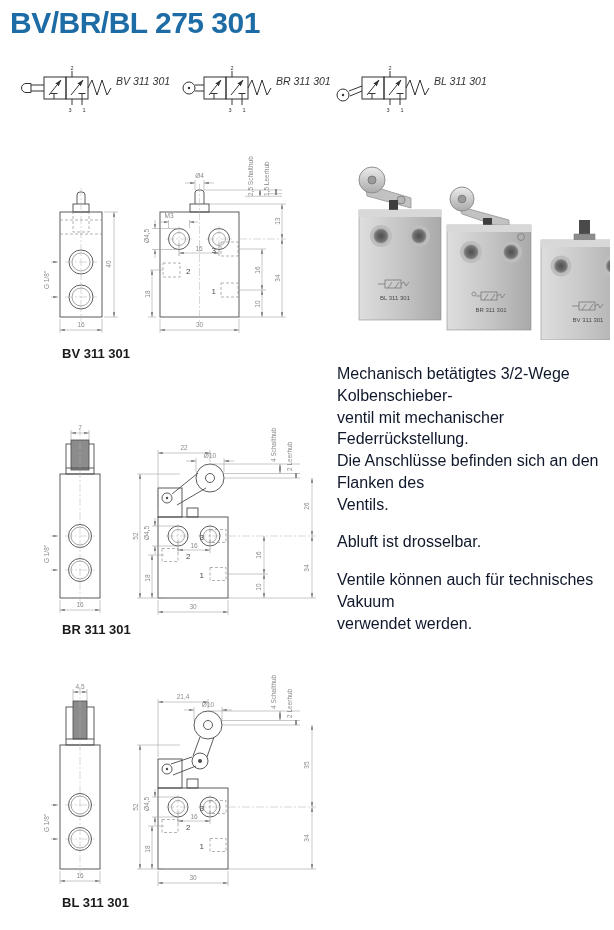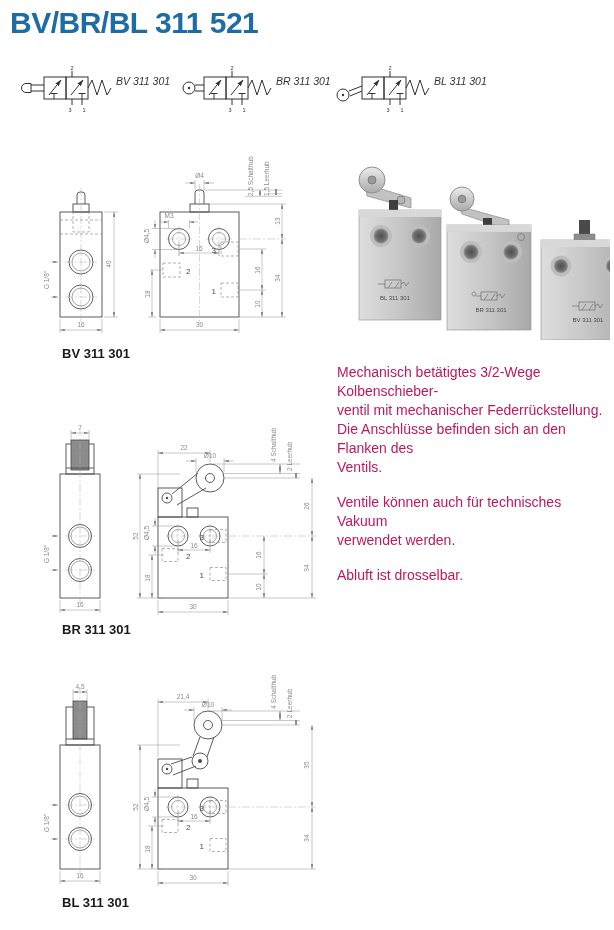--- a/index.html
+++ b/index.html
@@ -4,21 +4,21 @@
 <style>
   html,body{margin:0;padding:0;background:#fff;}
   #page{position:relative;width:614px;height:930px;background:#fff;overflow:hidden;
         font-family:"Liberation Sans",sans-serif;}
   .title{position:absolute;left:10px;top:6px;font-size:30px;font-weight:bold;
          color:#1d6ca5;letter-spacing:-0.5px;}
   .symrow svg{position:absolute;top:62px;}
   .caption{font-size:13px;font-weight:bold;color:#1a1a1a;margin:2px 0 0 22px;}
   .drawing{position:absolute;left:40px;}
   .textblock{position:absolute;left:337px;top:363px;width:276px;
-             font-size:14px;color:#be185d;line-height:1.36;}
+             font-size:16px;color:#0f172a;line-height:1.36;}
   .textblock p{margin:0 0 16px 0;white-space:pre-line;}
   
   .ln{stroke:#4a4a4a;stroke-width:0.9;fill:none;}
   .lnt{stroke:#6a6a6a;stroke-width:0.6;fill:none;}
   .dim{stroke:#9a9a9a;stroke-width:0.55;fill:none;}
   .dsh{stroke:#8a8a8a;stroke-width:0.65;fill:none;stroke-dasharray:3 2;}
   .cl{stroke:#b3b3b3;stroke-width:0.5;fill:none;stroke-dasharray:8 2 2 2;}
   .dtxt{font:6.5px "Liberation Sans",sans-serif;fill:#8a8a8a;}
   .ptxt{font:8px "Liberation Sans",sans-serif;fill:#4a4a4a;}
   .sym{stroke:#333;stroke-width:1;fill:none;}
@@ -36,21 +36,21 @@
     <defs>
       <marker id="arr" viewBox="0 0 10 6" refX="10" refY="3" markerWidth="9" markerHeight="5.4" orient="auto-start-reverse">
         <path d="M0,0 L10,3 L0,6 Z" fill="#8a8a8a"></path>
       </marker>
       <marker id="sarr" viewBox="0 0 10 6" refX="9" refY="3" markerWidth="7" markerHeight="4.5" orient="auto">
         <path d="M0,0 L10,3 L0,6 Z" fill="#333"></path>
       </marker>
     </defs>
   </svg>
 
-  <div class="title">BV/BR/BL 311 521</div>
+  <div class="title">BV/BR/BL 275 301</div>
 
   <div class="symrow">
 
     <svg style="left:4px" width="170" height="58" viewBox="0 0 170 58">
       <g>
         <rect class="sym" x="40" y="15" width="22" height="22"></rect>
           <rect class="sym" x="62" y="15" width="22" height="22"></rect>
         <line class="sym" x1="45" y1="33" x2="57" y2="18" marker-end="url(#sarr)"></line>
         <line class="sym" x1="50" y1="37" x2="50" y2="31.5"></line>
           <line class="sym" x1="46.5" y1="31.5" x2="53.5" y2="31.5"></line>
@@ -289,23 +289,23 @@
       </g>
       <text class="etxt" x="243" y="182" text-anchor="middle">BV 311 301</text>
     </g>
   </svg>
 
   <div class="textblock">
     <p>Mechanisch betätigtes 3/2-Wege Kolbenschieber-
 ventil mit mechanischer Federrückstellung.
 Die Anschlüsse befinden sich an den Flanken des
 Ventils.</p>
+    <p>Abluft ist drosselbar.</p>
     <p>Ventile können auch für technisches Vakuum
 verwendet werden.</p>
-    <p>Abluft ist drosselbar.</p>
   </div>
 
   <div class="drawing" style="top:384px">
     <svg width="300" height="232" viewBox="0 0 300 232">
       <g>
         <rect class="ln" x="20" y="90" width="40" height="124"></rect>
         <rect class="ln" x="26" y="60" width="28" height="30"></rect>
         <rect x="31" y="56" width="18" height="30" fill="#8c8c8c" stroke="#4a4a4a" stroke-width="0.8"></rect>
         <line class="ln" x1="26" y1="84" x2="54" y2="84"></line>
         <line class="dim" x1="31" y1="56" x2="31" y2="46"></line>

